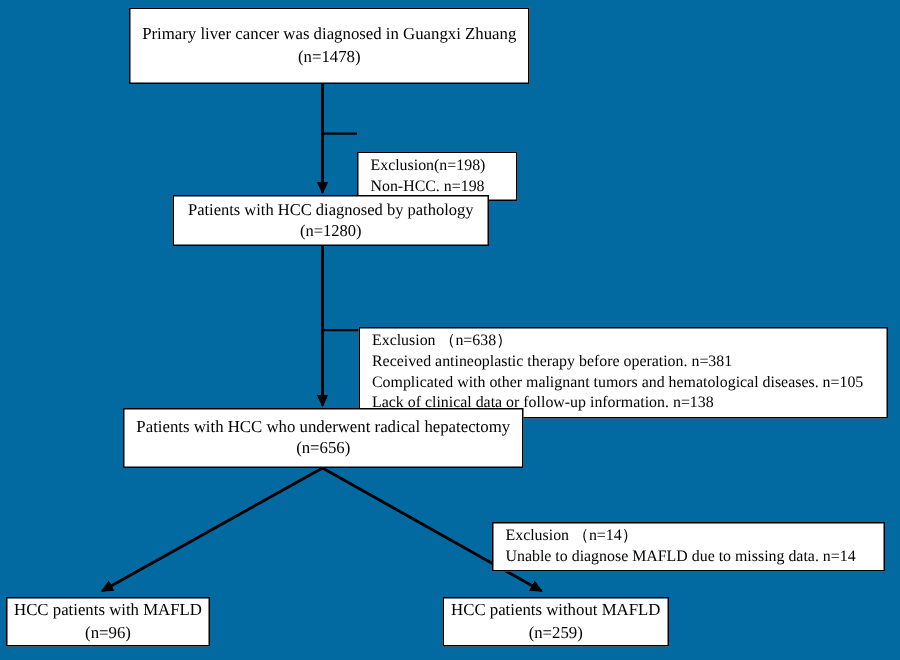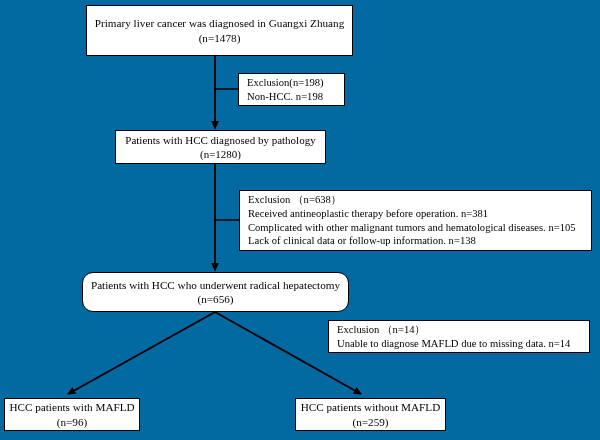--- a/index.html
+++ b/index.html
@@ -32,29 +32,29 @@
     display: flex;
     flex-direction: column;
     justify-content: center;
     line-height: 1.28;
   }
   .node .line {
     display: block;
     white-space: nowrap;
   }
   .centered { align-items: center; text-align: center; }
-  .lefty { align-items: flex-start; text-align: left; }
+  .lefty { align-items: flex-start; text-align: left; margin-top: 28px; }
   .lefty .line { padding-left: 8px; }
 
   
   #node-cohort      { left: 86px;  top: 5px;   width: 267px; height: 51px;  font-size: 11.2px; }
   #node-excl1       { left: 238px; top: 73px;  width: 107px; height: 33px;  font-size: 10.6px; }
   #node-hcc-path    { left: 115px; top: 130px; width: 211px; height: 34px;  font-size: 11px; }
   #node-excl2       { left: 239px; top: 190px; width: 353px; height: 61px;  font-size: 10.6px; }
-  #node-radical     { left: 82px;  top: 272px; width: 267px; height: 40px;  font-size: 11.2px; border-radius: 11px; }
+  #node-radical     { left: 82px;  top: 272px; width: 267px; height: 40px;  font-size: 11.2px; }
   #node-excl3       { left: 328px; top: 320px; width: 262px; height: 33px;  font-size: 10.6px; }
   #node-mafld-yes   { left: 4px;   top: 398px; width: 136px; height: 33px;  font-size: 11.2px; }
   #node-mafld-no    { left: 295px; top: 398px; width: 151px; height: 33px;  font-size: 11.2px; }
 </style>
 </head>
 <body>
 
 <div id="canvas">
 
   <svg id="connectors" viewBox="0 0 600 440">

